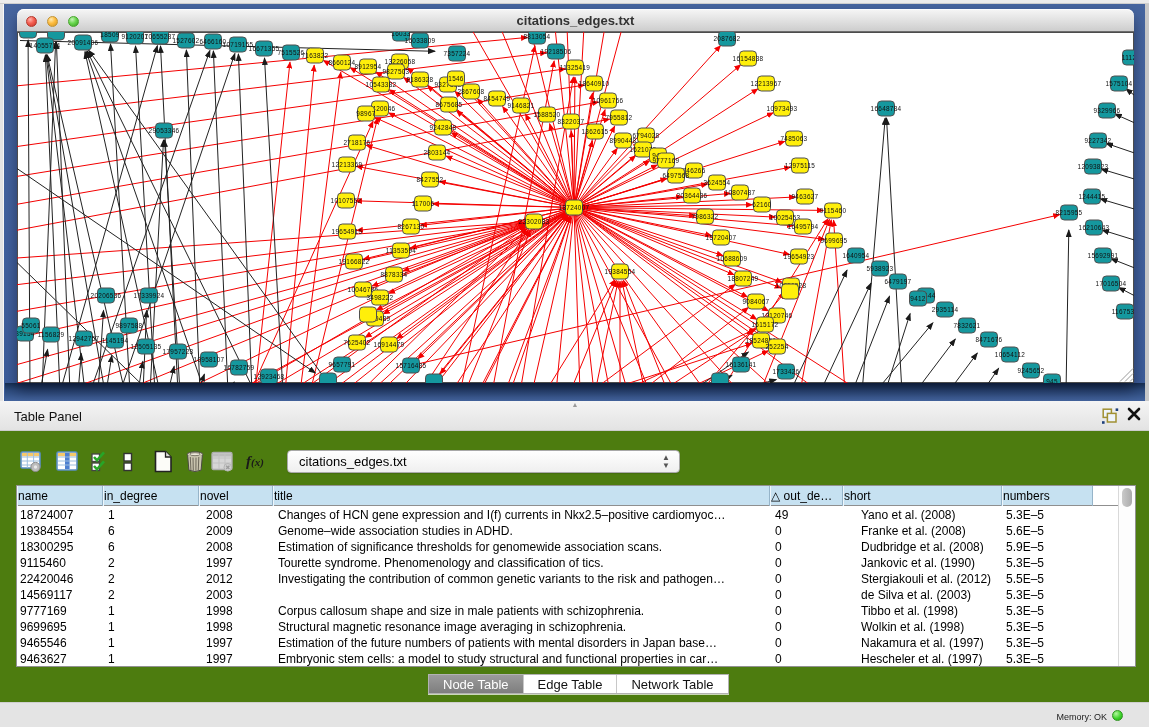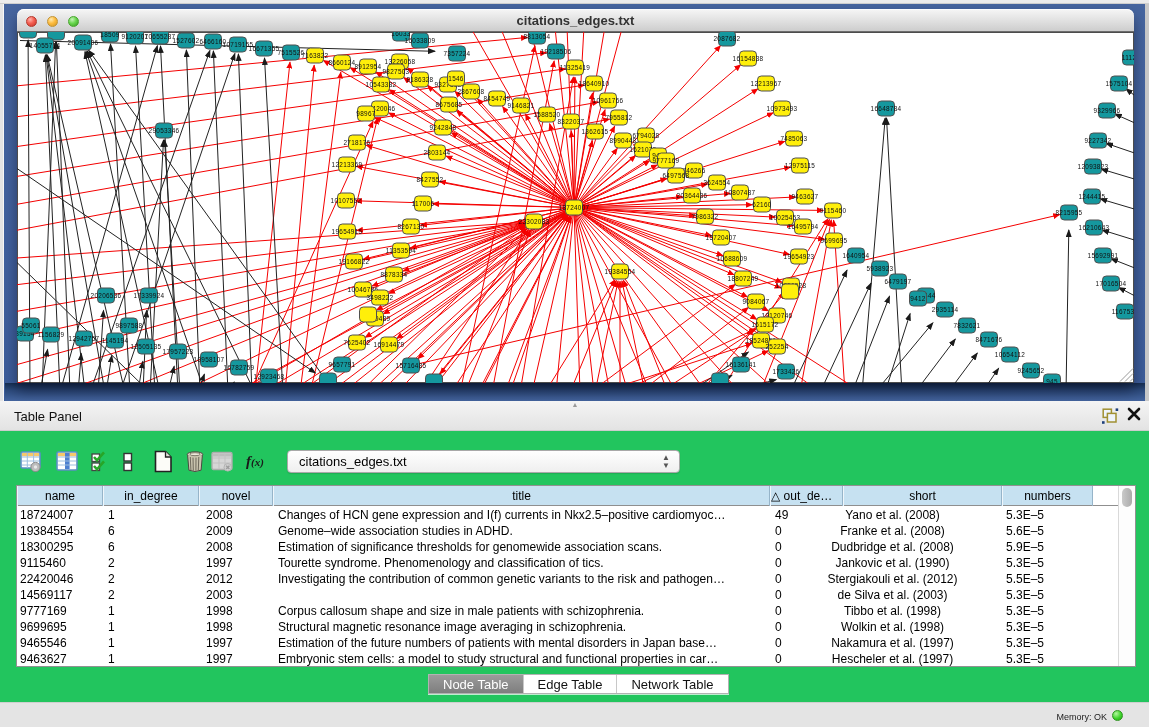--- a/index.html
+++ b/index.html
@@ -10,39 +10,39 @@
 #win{position:absolute;left:17px;top:9px;width:1117px;height:374px;border-radius:7px 7px 0 0;box-shadow:0 8px 14px rgba(0,0,15,.42)}
 #titlebar{position:absolute;left:0;top:0;width:100%;height:23px;border-radius:7px 7px 0 0;background:linear-gradient(180deg,#f6f6f6 0%,#e4e4e4 45%,#cdcdcd 100%);border-bottom:1px solid #6c6c6c;box-shadow:inset 0 1px 0 #fdfdfd}
 #title{position:absolute;width:100%;text-align:center;top:4px;font-size:13px;color:#333;font-weight:bold}
 .tl{position:absolute;top:6.5px;width:11px;height:11px;border-radius:50%}
 #tlr{left:9px;background:radial-gradient(circle at 35% 28%,#ffb3ad,#f55f51 45%,#c93a30 90%);border:1px solid #b5372b}
 #tly{left:30px;background:radial-gradient(circle at 35% 28%,#ffeab0,#fdbc40 45%,#d89c2a 90%);border:1px solid #c29334}
 #tlg{left:51px;background:radial-gradient(circle at 35% 28%,#c6f2b8,#69d74e 45%,#3fa528 90%);border:1px solid #49a52e}
 #canvas{position:absolute;left:0;top:23px;width:1117px;height:351px;background:#fff;overflow:hidden;box-shadow:inset 0 0 0 1px rgba(45,45,45,.85)}
 #net{position:absolute;left:0;top:0}
 
-#panel{position:absolute;left:0;top:401px;width:1149px;height:326px;background:#22c55e}
+#panel{position:absolute;left:0;top:401px;width:1149px;height:326px;background:#4d7c0f}
 #phead{position:absolute;left:0;top:0;width:100%;height:30px;background:linear-gradient(180deg,#f4f4f4,#e3e3e3);border-bottom:1px solid #cccccc}
 #phead .t{position:absolute;left:14px;top:8px;font-size:13px;color:#111}
 #grip{position:absolute;left:569px;top:1px;width:12px;height:5px;color:#9a9a9a;font-size:7px;line-height:5px;text-align:center}
 #float{position:absolute;left:1101px;top:6px;width:18px;height:18px}
 #closex{position:absolute;left:1127px;top:6px;width:14px;height:14px}
 #toolbar{position:absolute;left:0;top:36px;width:100%;height:42px}
 .ic{position:absolute;top:13px;width:22px;height:23px}
 #combo{position:absolute;left:287px;top:13px;width:393px;height:23px;background:linear-gradient(180deg,#ffffff,#efefef);border:1px solid #a9a9a9;border-radius:4px;box-shadow:0 1px 1px rgba(0,0,0,.12);font-size:13px;color:#000;line-height:21px;padding-left:11px}
 #combo .ar{position:absolute;right:8px;top:3px;color:#555;font-size:8px;line-height:8px;text-align:center;width:10px}
 #tablebox{position:absolute;left:16px;top:84px;width:1120px;height:182px;background:#fff;border:1px solid #919191}
 #thead{position:absolute;left:0;top:0;width:1076px;height:20px;background:#c6e1f1;border-bottom:1px solid #8f8f8f}
-#thead .h{position:absolute;top:0;height:20px;font-size:12px;color:#000;text-align:center;line-height:20px;border-right:1px solid #96b4c9;border-left:1px solid #eef6fb}
+#thead .h{position:absolute;top:0;height:20px;font-size:12px;color:#000;text-align:left;line-height:20px;border-right:1px solid #96b4c9;border-left:1px solid #eef6fb}
 #tbody{position:absolute;left:0;top:21px;width:1100px;height:159px;overflow:hidden;font-size:12px;color:#000}
 #theadwrap{position:absolute;left:1076px;top:0;width:26px;height:20px;background:#fff;border-bottom:1px solid #8f8f8f}
 .tr{position:relative;height:16px;line-height:16px;white-space:nowrap}
 .tr div{position:absolute;top:0;height:16px;overflow:hidden}
 .c0{left:3px;width:82px}.c1{left:91px;width:88px}.c2{left:189px;width:64px}.c3{left:261px;width:490px}
-.c4{left:758px;width:64px}.c5{left:796px;width:159px;text-align:center}.c6{left:989px;width:86px}
+.c4{left:758px;width:64px}.c5{left:844px;width:159px;text-align:left}.c6{left:989px;width:86px}
 #vsb{position:absolute;left:1101px;top:0;width:17px;height:180px;background:#fdfdfd;border-left:1px solid #d9d9d9}
 #vsb .th{position:absolute;left:2.5px;top:2px;width:10px;height:19px;background:linear-gradient(90deg,#c9c9c9,#ababab);border-radius:5px}
 #tabs{position:absolute;left:428px;top:273px;height:20px;display:flex;border:1px solid #b2b2b2;border-radius:0;overflow:hidden;background:#fff;box-shadow:0 1px 0 rgba(255,255,255,.7)}
 #tabs div{font-size:13px;line-height:19px;padding:0 14px;color:#111}
 #tabs .sel{background:linear-gradient(180deg,#9b9b9b,#7e7e7e);color:#fff}
 #tabs .mid{border-left:1px solid #c8c8c8;border-right:1px solid #c8c8c8}
 #statusline{position:absolute;left:0;top:301px;width:100%;height:25px;background:#e4e4e4;border-top:1px solid #cfcfcf}
 #mem{position:absolute;right:42px;top:9px;font-size:9px;color:#222}
 #memdot{position:absolute;right:26px;top:7px;width:11px;height:11px;border-radius:50%;background:radial-gradient(circle at 35% 30%,#b4f6a0,#3ed32b 55%,#22a812 95%);border:1px solid #2e9420}
 </style></head><body>

